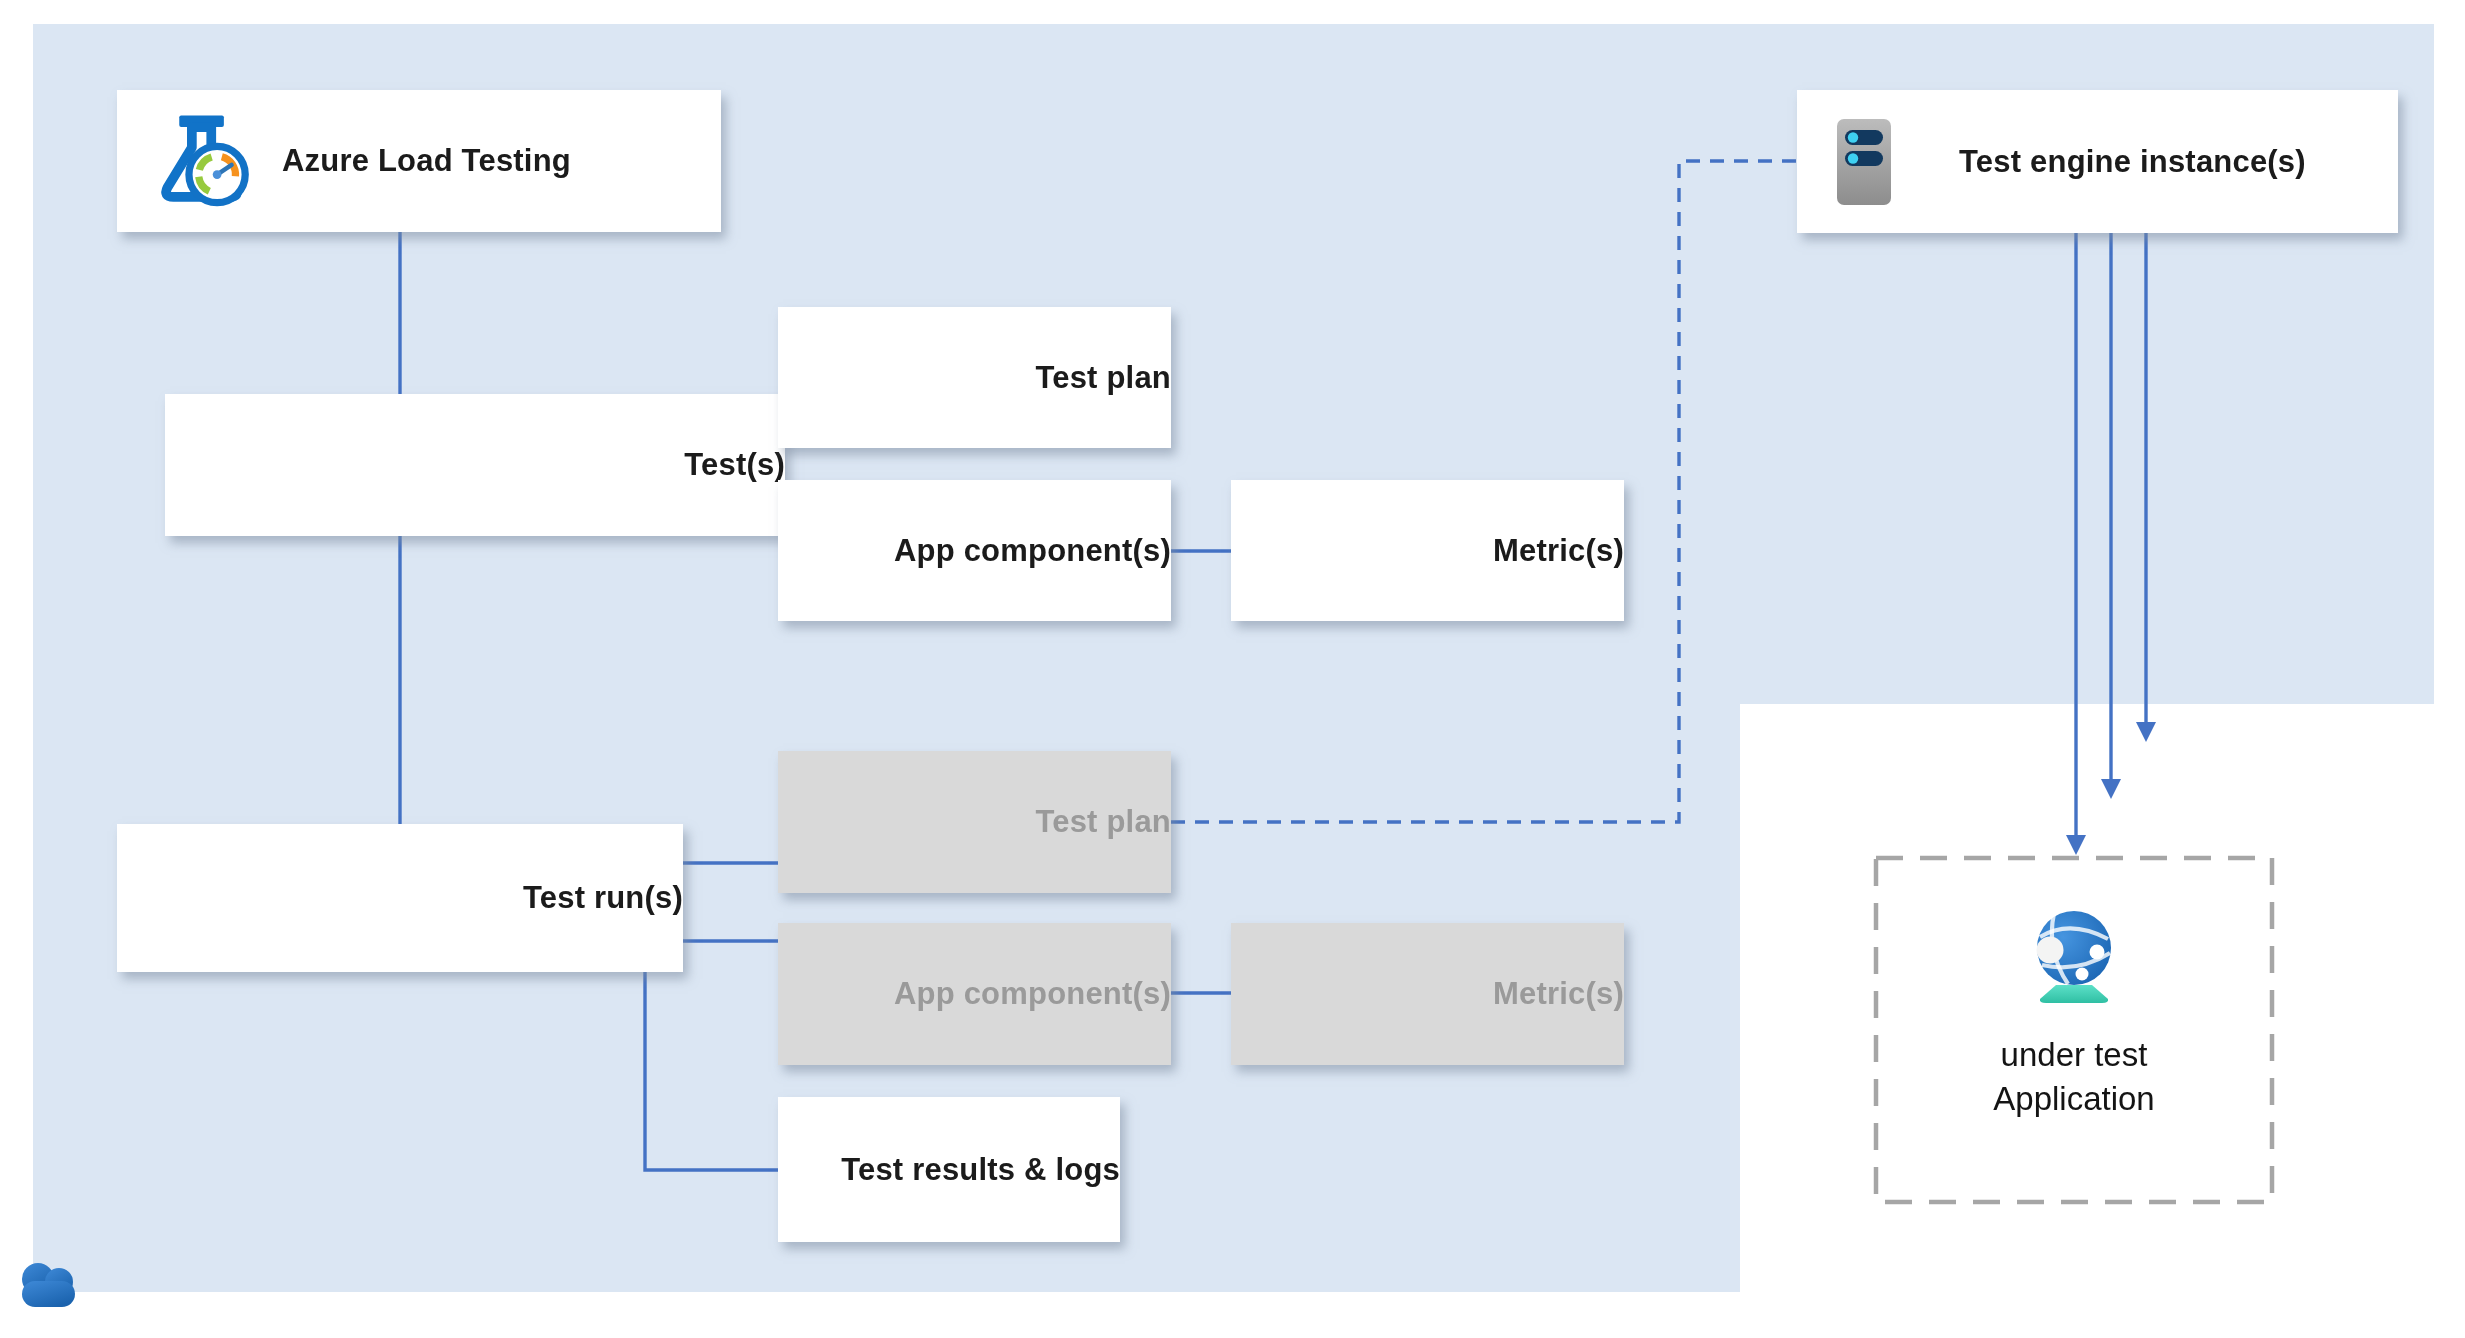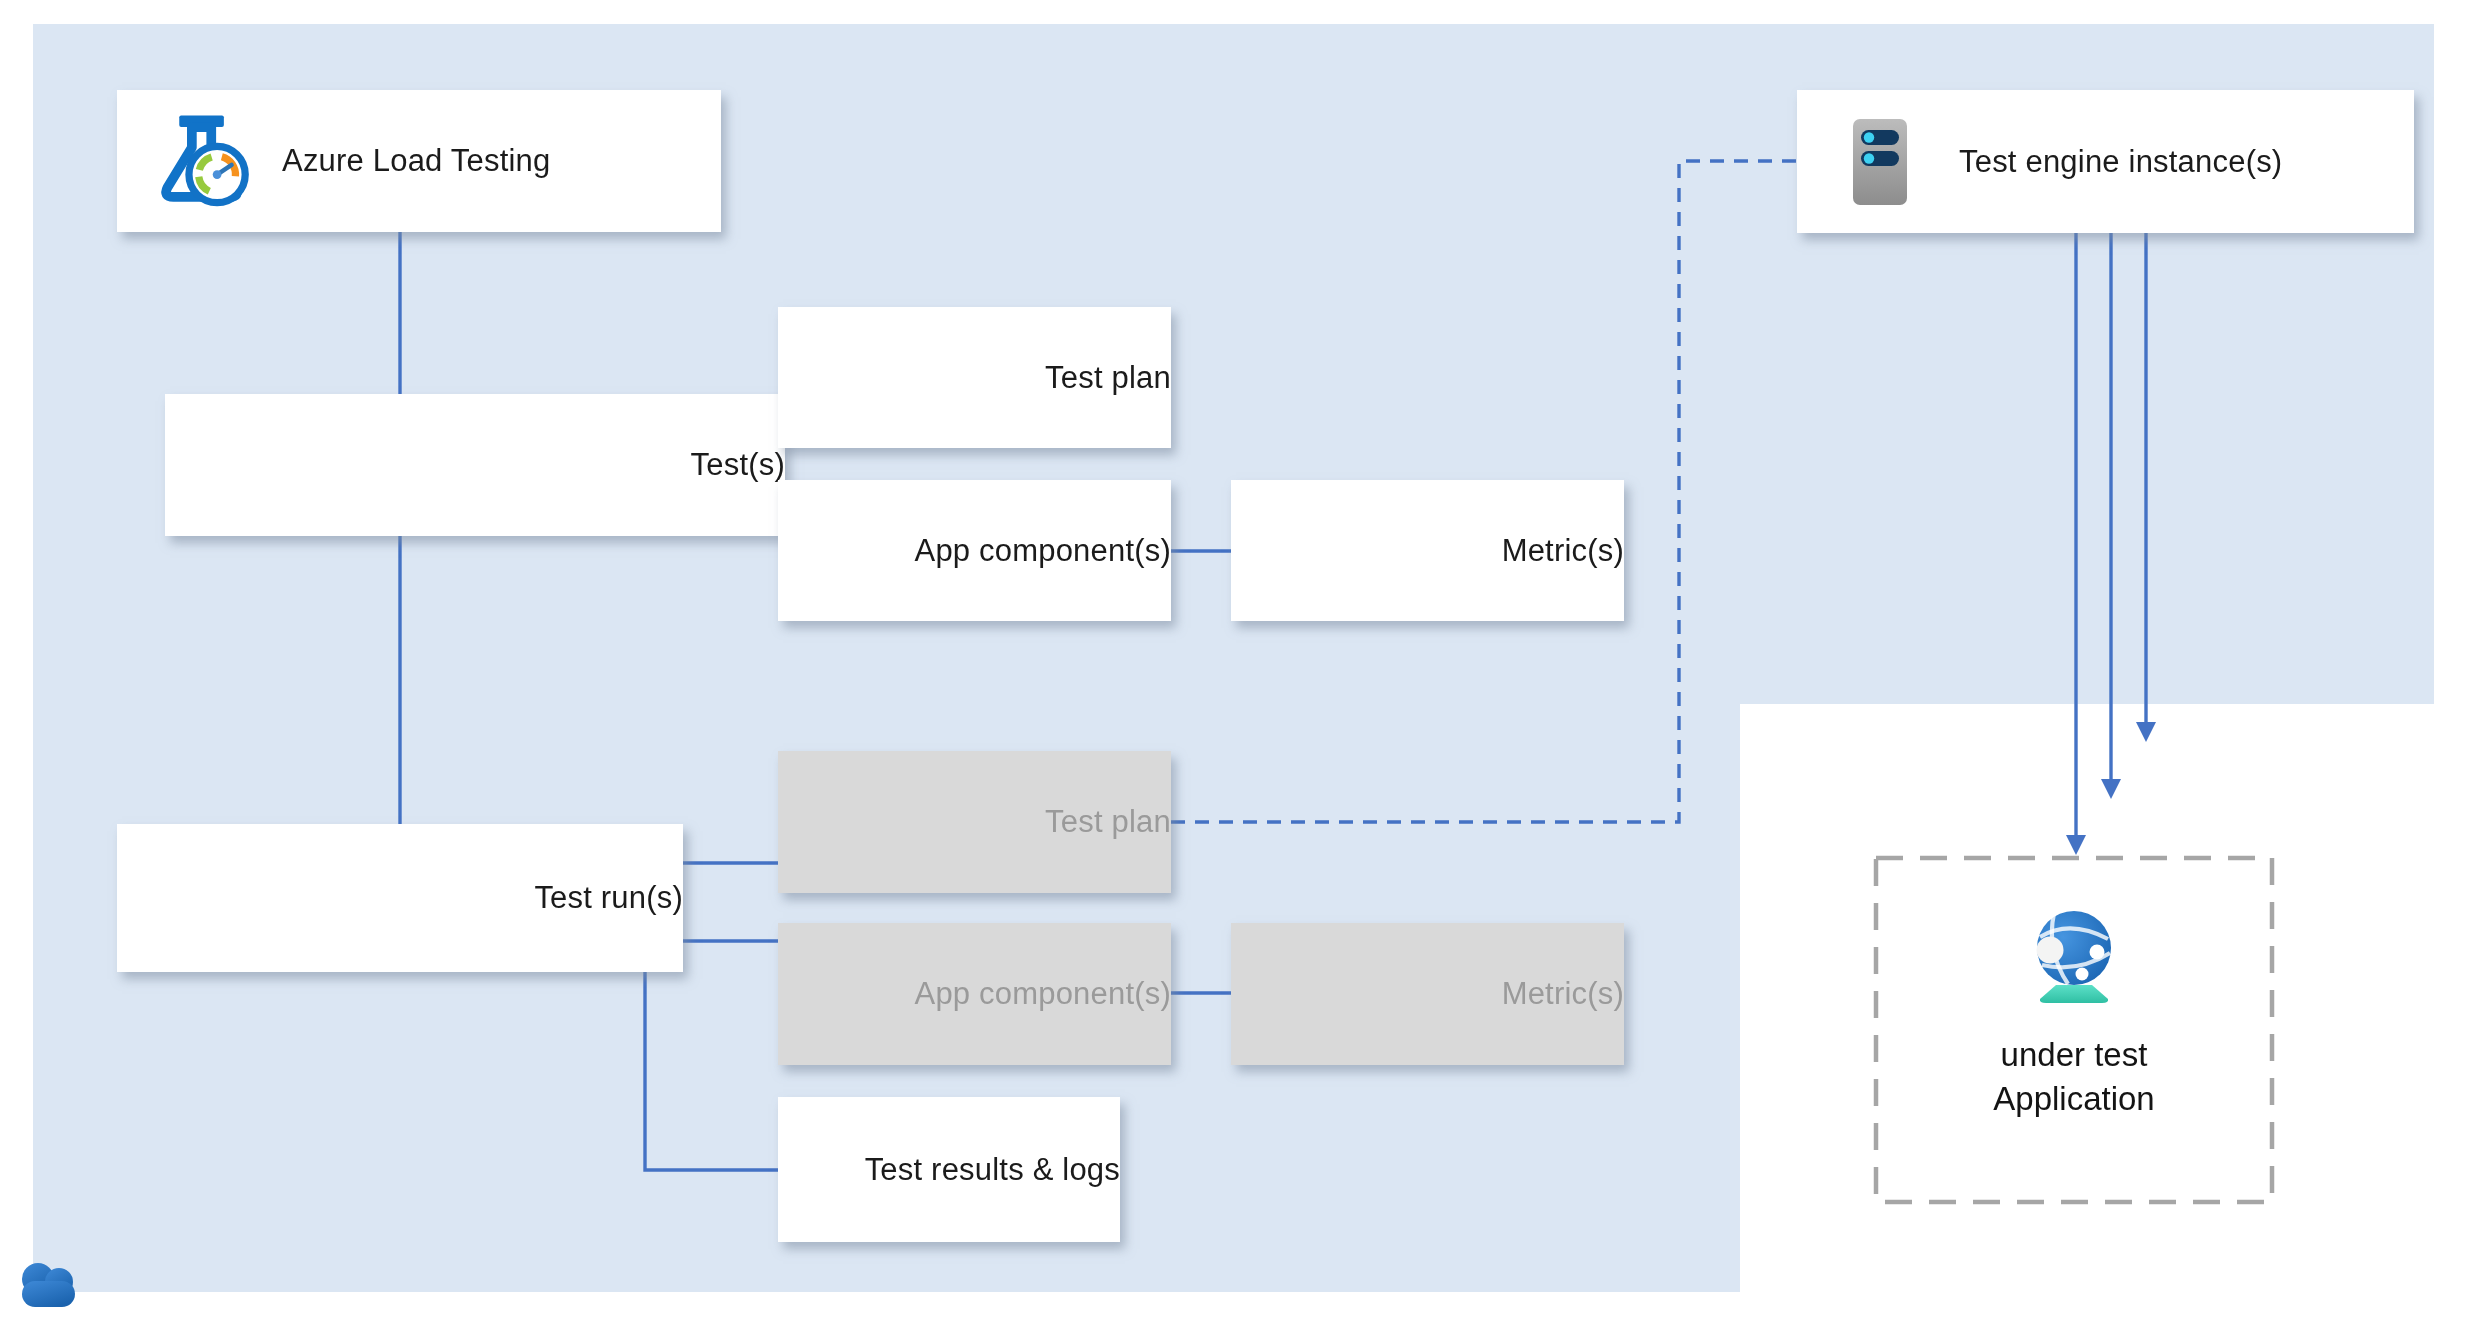--- a/index.html
+++ b/index.html
@@ -9,24 +9,24 @@
   .bg{position:absolute;background:#dbe6f3;}
   .bg-left{left:33px;top:24px;width:1707px;height:1268px;}
   .bg-topright{left:1739px;top:24px;width:695px;height:680px;}
   svg.overlay{position:absolute;left:0;top:0;width:2465px;height:1338px;z-index:2;}
   .node{position:absolute;background:#ffffff;z-index:3;
         display:flex;align-items:center;justify-content:flex-end;
         box-shadow:5px 7px 10px rgba(125,140,160,.55);
         font-size:31px;letter-spacing:.2px;}
   .node.gray{background:#d9d9d9;color:#9a9a9a;}
   .node.iconic{justify-content:flex-start;}
-  .lbl{white-space:nowrap;}
+  .lbl{white-space:nowrap;font-weight:bold;}
   
   .n-azure   {left:117px;top:90px;width:566px;height:142px;padding-left:38px;gap:30px;}
-  .n-engine  {left:1797px;top:90px;width:561px;height:143px;padding-left:56px;gap:52px;}
+  .n-engine  {left:1797px;top:90px;width:561px;height:143px;padding-left:40px;gap:68px;}
   .n-tests   {left:117px;top:394px;width:620px;height:142px;margin-left:48px;}
   .n-runs    {left:117px;top:824px;width:566px;height:148px;}
   .n-plan1   {left:778px;top:307px;width:393px;height:141px;}
   .n-comp1   {left:778px;top:480px;width:393px;height:141px;}
   .n-metric1 {left:1231px;top:480px;width:393px;height:141px;}
   .n-plan2   {left:778px;top:751px;width:393px;height:142px;}
   .n-comp2   {left:778px;top:923px;width:393px;height:142px;}
   .n-metric2 {left:1231px;top:923px;width:393px;height:142px;}
   .n-results {left:778px;top:1097px;width:342px;height:145px;}
   

